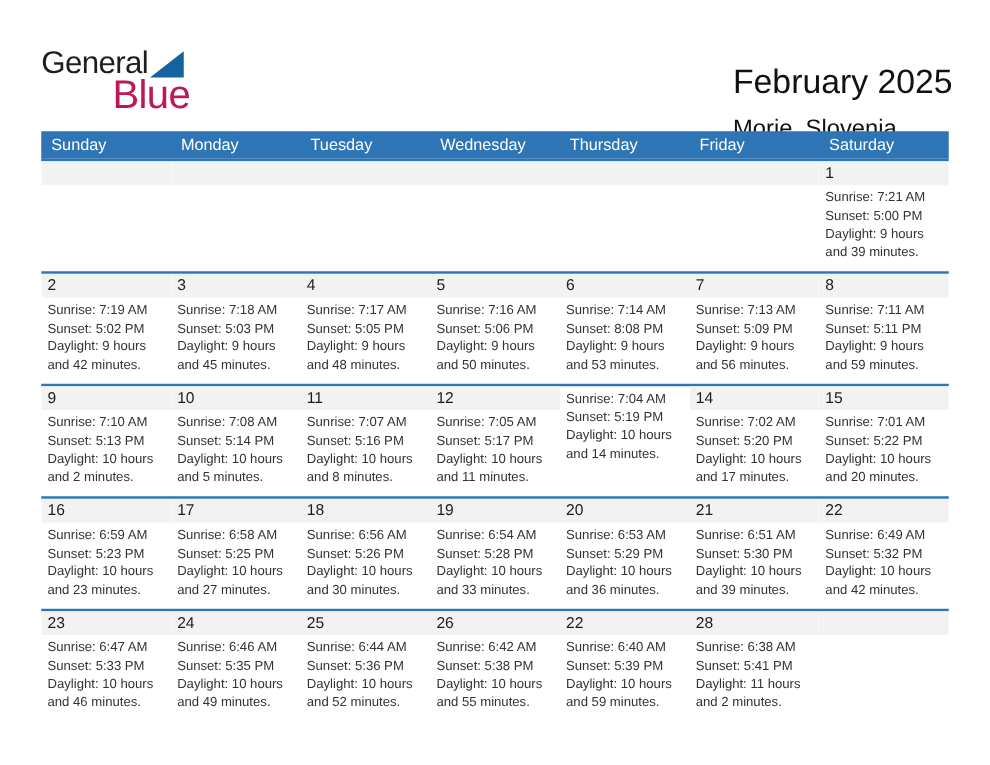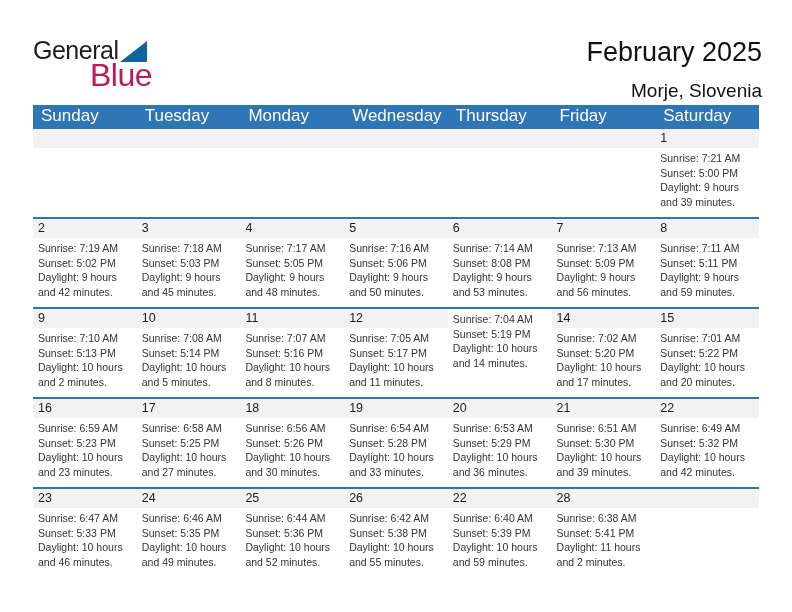--- a/index.html
+++ b/index.html
@@ -22,32 +22,32 @@
     width: 0; height: 0; margin-left: 2px; margin-bottom: 1px;
     border-left: 27px solid transparent;
     border-bottom: 21px solid #12639e;
   }
   .logo-blue {
     font-size: 32px; color: #be185d; letter-spacing: -0.5px; line-height: 1;
     margin-top: -4px; margin-left: 57px;
   }
 
   
-  .title-block { position: absolute; right: 30px; top: 38px; text-align: right; }
+  .title-block { position: absolute; right: 30px; top: 51px; text-align: left; }
   .cal-title { font-size: 27px; font-weight: 400; color: #111111; line-height: 1.1; }
   .cal-subtitle { font-size: 19px; font-weight: 400; color: #111111; margin-top: 12px; }
 
   
   .calendar { position: absolute; left: 33px; top: 105px; width: 726px; }
   .weekday-row {
     display: grid; grid-template-columns: repeat(7, 1fr);
     background: #2e75b6; height: 22px;
   }
   .weekday-cell {
-    color: #ffffff; font-size: 17px; line-height: 22px; padding-left: 8px;
+    color: #ffffff; font-size: 13px; line-height: 22px; padding-left: 8px;
     white-space: nowrap; overflow: hidden;
   }
   .week {
     display: grid; grid-template-columns: repeat(7, 1fr);
     border-top: 2px solid #2e75b6;
     height: 90px;
   }
   .day-cell { display: flex; flex-direction: column; overflow: hidden; }
   .num-strip {
     background: #f2f2f2; height: 19px; flex: 0 0 19px;
@@ -73,22 +73,22 @@
   </div>
 
   <div class="title-block">
     <div class="cal-title">February 2025</div>
     <div class="cal-subtitle">Morje, Slovenia</div>
   </div>
 
   <div class="calendar">
     <div class="weekday-row" id="weekday-row">
         <div class="weekday-cell">Sunday</div>
+        <div class="weekday-cell">Monday</div>
         <div class="weekday-cell">Tuesday</div>
-        <div class="weekday-cell">Monday</div>
         <div class="weekday-cell">Wednesday</div>
         <div class="weekday-cell">Thursday</div>
         <div class="weekday-cell">Friday</div>
         <div class="weekday-cell">Saturday</div>
       </div>
     <div id="weeks-container">
         <div class="week">
           <div class="day-cell">
             <div class="num-strip"></div>
           </div>

